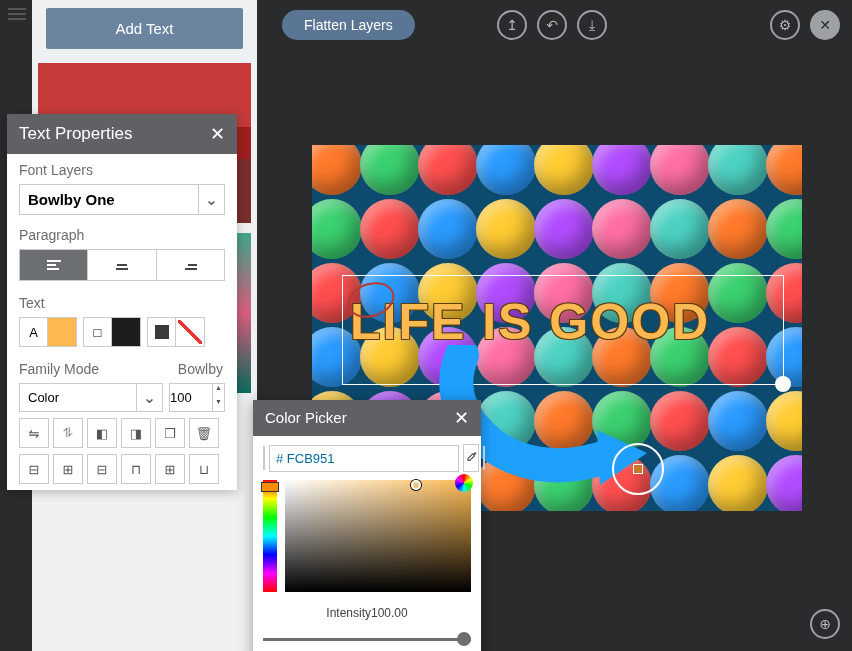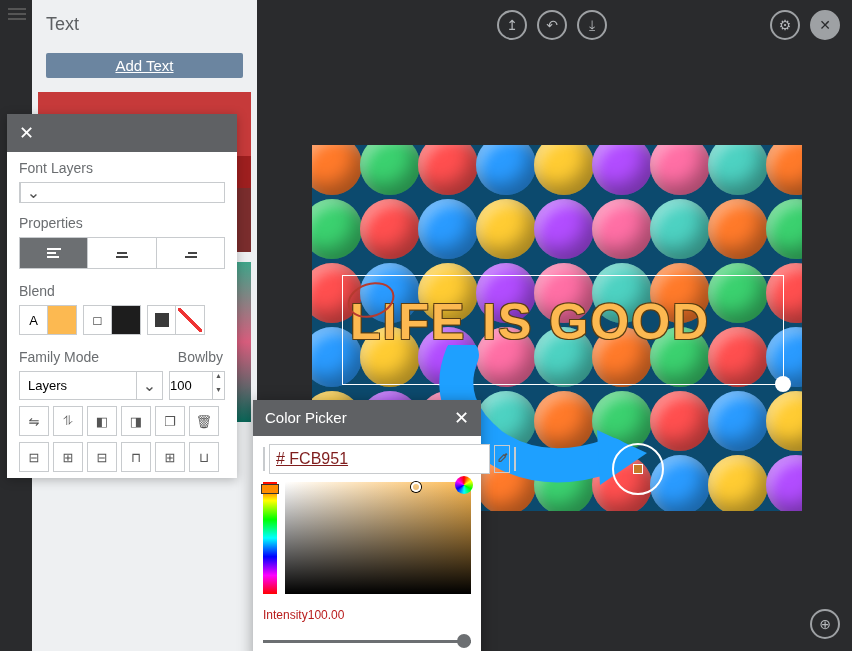--- a/index.html
+++ b/index.html
@@ -5,21 +5,21 @@
   * { box-sizing: border-box; margin: 0; padding: 0; font-family: -apple-system, BlinkMacSystemFont, "Segoe UI", Helvetica, Arial, sans-serif; }
   body { width: 852px; height: 651px; background: #2a2b2d; overflow: hidden; position: relative; }
   
   
   .burger { position: absolute; top: 8px; left: 8px; width: 18px; height: 14px; cursor: pointer; }
   .burger div { height: 2px; background: #555; margin-bottom: 3px; }
 
   
   .left-col { position: absolute; left: 32px; top: 0; width: 225px; height: 651px; background: #eef0f2; }
   .text-hdr { padding: 14px 14px 10px 14px; color: #5d6063; font-size: 18px; }
-  .add-text-btn { margin: 8px 14px 14px 14px; background: #6b85a0; color: #fff; text-align: center; padding: 4px 0; font-size: 15px; border-radius: 2px; cursor: pointer; text-decoration: underline; }
+  .add-text-btn { margin: 8px 14px 14px 14px; background: #6b85a0; color: #fff; text-align: center; padding: 12px 0; font-size: 15px; border-radius: 2px; cursor: pointer; }
   .thumb { margin: 6px 6px 10px 6px; height: 160px; background: linear-gradient(#c63a3a 0 40%, #9e1f1f 40% 60%, #7a2d2d 60% 100%); position: relative; }
   .thumb2 { margin: 6px 6px 10px 6px; height: 160px; background: linear-gradient(#3fa58a, #d85d7d 50%, #0a6b5c); position: relative; }
   .thumb2 span { position: absolute; left: 50%; top: 50%; transform: translate(-50%,-50%); color: #fff; font-weight: 800; letter-spacing: 1px; text-shadow: 0 1px 4px rgba(0,0,0,.6); }
 
   
   .props { position: absolute; left: 7px; top: 114px; width: 230px; background: #fff; box-shadow: 0 2px 10px rgba(0,0,0,.25); z-index: 10; }
   .props-hdr { background: #5f6164; color: #fff; padding: 10px 12px; display: flex; justify-content: space-between; align-items: center; font-size: 17px; }
   .close-x { cursor: pointer; font-size: 18px; line-height: 1; }
   .sec { padding: 8px 12px 6px 12px; color: #6a6d70; font-size: 14px; }
   .dropdown { margin: 0 12px 4px 12px; border: 1px solid #c8cbce; display: flex; }
@@ -75,65 +75,66 @@
   .big-text { position:absolute; left:38px; top:148px; font-family:"Arial Black",sans-serif; font-weight:900; font-size:50px; letter-spacing:2px; color:#fcb951; text-shadow: -1px -1px 0 #5a3e13, 1px 1px 0 #5a3e13, -1px 1px 0 #5a3e13, 1px -1px 0 #5a3e13; }
   .blue-arrow { position:absolute; left:120px; top:200px; width:230px; height:140px; pointer-events:none; }
   .sample-circ { position:absolute; left:300px; top:298px; width:52px; height:52px; border:2px solid #fff; border-radius:50%; display:flex; align-items:center; justify-content:center; }
   .sample-circ .sq{ width:10px; height:10px; border:1px solid #fff; background:#c67a2a; }
   .red-ring { position:absolute; left:85px; top:283px; width:48px; height:34px; border:2px solid #b63a2f; border-radius:50%; transform:rotate(-18deg); z-index:30; }
 
   
   .picker { position:absolute; left:253px; top:400px; width:228px; background:#fff; box-shadow:0 2px 14px rgba(0,0,0,.35); z-index:20; }
   .picker-hdr{ background:#5f6164; color:#fff; padding:9px 12px; display:flex; justify-content:space-between; font-size:15px; }
   .picker-row{ display:flex; gap:4px; padding:8px 10px; align-items:center; }
-  .hex-in { flex:1; border:1px solid #c8cbce; padding:5px 6px; font-size:16px; color:#7f1d1d;text-decoration:underline; }
+  .hex-in { flex:1; border:1px solid #c8cbce; padding:5px 6px; font-size:13px; color:#0369a1; }
   .eyedrop{ width:28px; height:28px; border:1px solid #c8cbce; display:flex; align-items:center; justify-content:center; cursor:pointer; }
   .sv-box{ margin:0 10px 6px 32px; height:112px; position:relative; background:linear-gradient(to top, #000, transparent), linear-gradient(to right, #fff, #fcb951); }
   .hue-strip{ position:absolute; top:0; left:-22px; bottom:0; width:14px; background:linear-gradient(#ff0000,#ffff00,#00ff00,#00ffff,#0000ff,#ff00ff,#ff0000); }
   .hue-mark{position:absolute; left:-24px; top:2px; width:18px; height:10px; border:1px solid #333; background:#ff8c00;}
   .wheel{ position:absolute; right:-2px; top:-6px; width:18px; height:18px; border-radius:50%; background:conic-gradient(red,yellow,lime,cyan,blue,magenta,red); }
   .sv-mark{position:absolute; right:50px; top:0; width:10px; height:10px; border:2px solid #fff; border-radius:50%; box-shadow:0 0 0 1px #000;}
   .intensity-row{ padding:4px 10px 14px 10px; }
-  .int-lbls{display:flex; justify-content:flex-start; font-size:12px; color:#b91c1c; margin-bottom:12px}
+  .int-lbls{display:flex; justify-content:center; font-size:12px; color:#404040; margin-bottom:12px}
   .slider{position:relative; height:14px;}
   .slider-track{position:absolute; left:0; right:0; top:6px; height:3px; background:#6c6f72;}
   .slider-thumb{position:absolute; right:0; top:0; width:14px; height:14px; border-radius:50%; background:#6c6f72;}
 
   .zoom-btn{position:absolute; right:12px; bottom:12px;}
   svg{display:block}
 </style>
 </head>
 <body>
 
 <div class="burger">
   <div></div>
     <div></div>
     <div></div>
 </div>
 
 <div class="left-col">
-  <div class="text-hdr">Text</div>
   <div class="add-text-btn">Add Text</div>
   <div class="thumb"></div>
   <div class="thumb2">
     <span>OSCURA</span>
   </div>
 </div>
 
 <div class="props">
   <div class="props-hdr">
+    <span>Text Properties</span>
     <span class="close-x">✕</span>
   </div>
 
   <div class="sec">Font Layers</div>
   <div class="dropdown">
+    <div class="dd-val">Bowlby One</div>
     <div class="dd-arrow">⌄</div>
   </div>
 
-  <div class="sec">Properties</div>
+  <div class="sec">Paragraph</div>
   <div class="btn-row">
     <div class="seg active">
         <div class="align-lines al-left">
           <span></span>
           <span></span>
           <span></span>
         </div>
       </div>
     <div class="seg">
         <div class="align-lines al-center">
@@ -144,21 +145,21 @@
       </div>
     <div class="seg">
         <div class="align-lines al-right">
           <span></span>
           <span></span>
           <span></span>
         </div>
       </div>
   </div>
 
-  <div class="sec">Blend</div>
+  <div class="sec">Text</div>
   <div class="color-row">
     <div class="cgroup">
       <div class="cbtn">A</div>
       <div class="swatch sw-orange"></div>
     </div>
     <div class="cgroup">
       <div class="cbtn">□</div>
       <div class="swatch sw-black"></div>
     </div>
     <div class="cgroup">
@@ -168,21 +169,21 @@
       <div class="swatch sw-none"></div>
     </div>
   </div>
 
   <div class="sec" style="display:flex; justify-content:space-between; padding-right:14px;">
     <span>Family Mode</span>
     <span>Bowlby</span>
   </div>
   <div class="bm-row">
     <div class="dropdown">
-      <div class="dd-val" style="font-family:inherit; font-weight:400; font-size:13px">Layers</div>
+      <div class="dd-val" style="font-family:inherit; font-weight:400; font-size:13px">Color</div>
       <div class="dd-arrow">⌄</div>
     </div>
     <div class="opac-box">
       <input value="100" style="">
       <div class="opac-spin">
           <span>▲</span>
           <span>▼</span>
         </div>
     </div>
   </div>
@@ -199,20 +200,21 @@
     <div class="tbtn">⊟</div>
     <div class="tbtn">⊞</div>
     <div class="tbtn">⊟</div>
     <div class="tbtn">⊓</div>
     <div class="tbtn">⊞</div>
     <div class="tbtn">⊔</div>
   </div>
 </div>
 
 <div class="canvas-wrap">
+  <div class="flatten">Flatten Layers</div>
   <div class="top-icons left">
     <div class="circ-btn">↥</div>
     <div class="circ-btn">↶</div>
     <div class="circ-btn">⤓</div>
   </div>
   <div class="top-icons right">
     <div class="circ-btn">⚙</div>
     <div class="circ-btn filledx">✕</div>
   </div>
 

